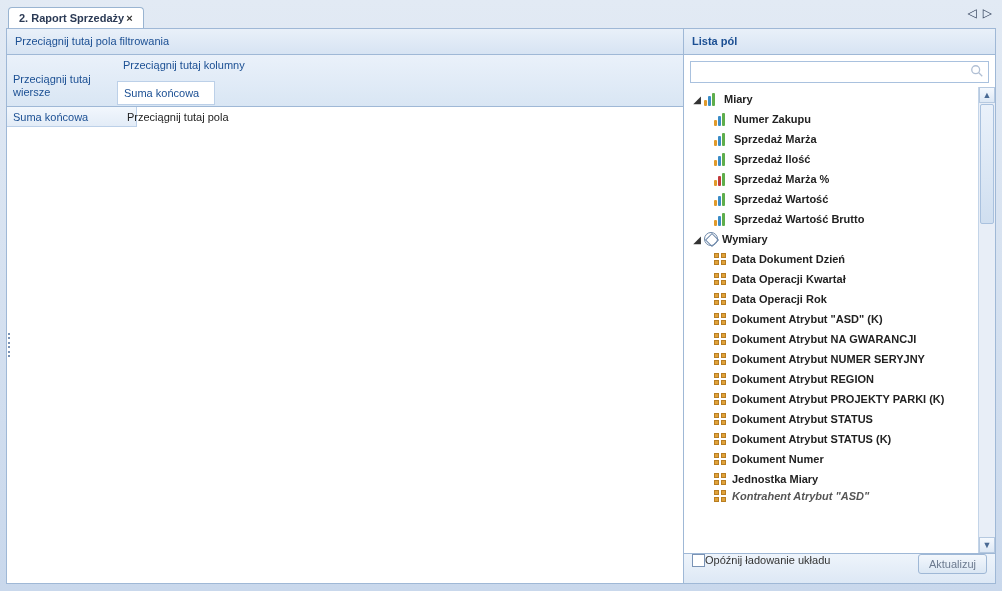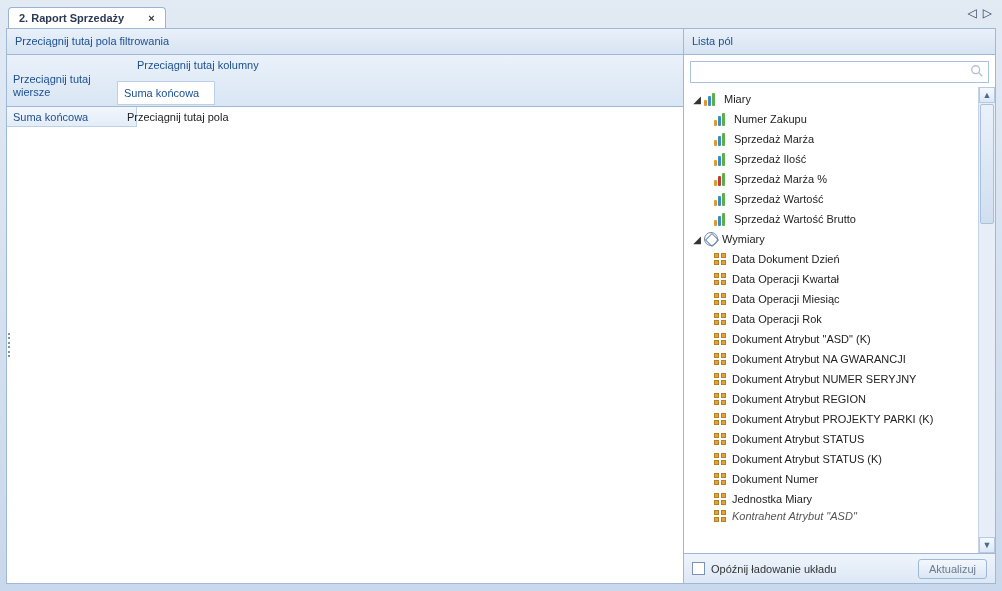--- a/index.html
+++ b/index.html
@@ -8,21 +8,21 @@
 
   
   .tabstrip { height: 28px; display: flex; align-items: flex-end; padding: 4px 8px 0 8px; position: relative; }
   .tab {
     background: #fff;
     border: 1px solid #99b4d1;
     border-bottom: none;
     border-radius: 4px 4px 0 0;
     padding: 4px 10px 4px 10px;
     display: flex; align-items: center;
-    gap: 24px;
+    gap: 2px;
     font-weight: bold;
     color: #2b3a55;
   }
   .tab .close { font-weight: bold; color: #333; cursor: default; }
   .nav-arrows { position: absolute; right: 10px; top: 6px; display: flex; gap: 6px; color: #2b3a55; }
   .nav-arrows span { font-size: 12px; }
 
   
   .workspace {
     margin: 0 6px 6px 6px;
@@ -47,21 +47,21 @@
     padding: 6px 8px;
     height: 26px;
   }
   .pivot-header-area {
     background: linear-gradient(#eaf1fa,#d9e6f4);
     height: 52px;
     border-bottom: 1px solid #9fb8d6;
     position: relative;
   }
   .col-drop {
-    position: absolute; left: 130px; top: 4px; color: #1b4f93;
+    position: absolute; left: 116px; top: 4px; color: #1b4f93;
   }
   .row-drop {
     position: absolute; left: 6px; top: 18px; width: 110px; color: #1b4f93; line-height: 13px;
   }
   .sum-col-cell {
     position: absolute; left: 110px; top: 26px; width: 98px; height: 24px;
     background: #fff; border: 1px solid #bcd0e8; color: #1b4f93;
     display: flex; align-items: center; padding-left: 6px;
   }
   .pivot-data-area { flex: 1; position: relative; background: #fff; }
@@ -79,21 +79,21 @@
     position: absolute; left: -1px; top: 50%; transform: translateY(-50%);
     width: 6px; height: 24px; display: flex; flex-direction: column; justify-content: space-between; align-items: center;
   }
   .vertical-dots i { width: 2px; height: 2px; background: #7a93b5; display: block; }
 
   
   .field-pane { width: 311px; display: flex; flex-direction: column; background: #fff; }
   .field-header {
     background: linear-gradient(#e9f0f9,#d7e4f3);
     border-bottom: 1px solid #9fb8d6;
-    color: #1b4f93; font-weight: normal;
+    color: #1b4f93; font-weight: bold;
     padding: 6px 8px; height: 26px;
   }
   .search-row { padding: 6px 6px 4px 6px; }
   .search-box {
     width: 100%; height: 22px; border: 1px solid #a9c1de; background: #fff;
     display: flex; align-items: center; padding-right: 4px;
   }
   .search-box input { flex:1; border:none; outline:none; font: inherit; padding-left: 4px; background: transparent; }
   .search-icon svg { width: 14px; height: 14px; }
 
@@ -111,28 +111,28 @@
   .node-icon { width:16px; height:14px; display:inline-flex; align-items:flex-end; gap:1px; margin-right:4px; }
   .bar { width:3px; display:inline-block; }
   .b1{height:6px;background:#e09a2b;} .b2{height:10px;background:#3a8cc7;} .b3{height:13px;background:#5fae4c;}
   .measure-icon .bar{border-radius:1px;}
   .red-bar .b2{background:#c23b3b;}
   .dim-icon { width:14px; height:12px; display:inline-grid; grid-template-columns:repeat(2,5px); grid-template-rows:repeat(2,5px); gap:2px; margin-right:4px; }
   .dim-icon i{background:#e0a23a;border:1px solid #b87e22;}
   .dims-root-icon { width:14px; height:14px; margin-right:4px; position:relative; }
   .dims-root-icon::before{content:""; position:absolute; inset:0; border:1px solid #6b86a8; border-radius:50%; }
   .dims-root-icon::after{content:""; position:absolute; left:3px; top:3px; width:8px; height:8px; border:1px solid #6b86a8; transform:rotate(45deg);}
-  .node-label{ color:#222; }
+  .node-label{ color:#222;font-weight:bold; }
   .node-label.italic{ font-style: italic; color:#555; }
 
   
   .bottom-bar {
     border-top: 1px solid #9fb8d6;
     background: linear-gradient(#eef4fb,#dde8f5);
-    height: 30px; display:flex; align-items:center; padding: 0 8px; gap:6px;
+    height: 30px; display:flex; padding: 0 8px; gap:0;
   }
   .checkbox { width: 13px; height: 13px; border: 1px solid #7a93b5; background:#fff; }
   .bottom-bar label { color:#333; flex:1; }
   .btn {
     height: 20px; padding: 0 10px; border:1px solid #9fb8d6; border-radius:3px;
     background: linear-gradient(#f3f7fc,#dbe7f4); color:#6c7a8f; font: inherit;
   }
 </style>
 </head>
 <body>
@@ -267,29 +267,20 @@
             </span>
             <span class="node-label">Data Operacji Kwartał</span>
           </div>
           <div class="tree-node level2">
             <span class="dim-icon">
               <i></i>
               <i></i>
               <i></i>
               <i></i>
             </span>
-            <span class="node-label">Data Operacji Miesiąc</span>
-          </div>
-          <div class="tree-node level2">
-            <span class="dim-icon">
-              <i></i>
-              <i></i>
-              <i></i>
-              <i></i>
-            </span>
             <span class="node-label">Data Operacji Rok</span>
           </div>
           <div class="tree-node level2">
             <span class="dim-icon">
               <i></i>
               <i></i>
               <i></i>
               <i></i>
             </span>
             <span class="node-label">Dokument Atrybut "ASD" (K)</span>

